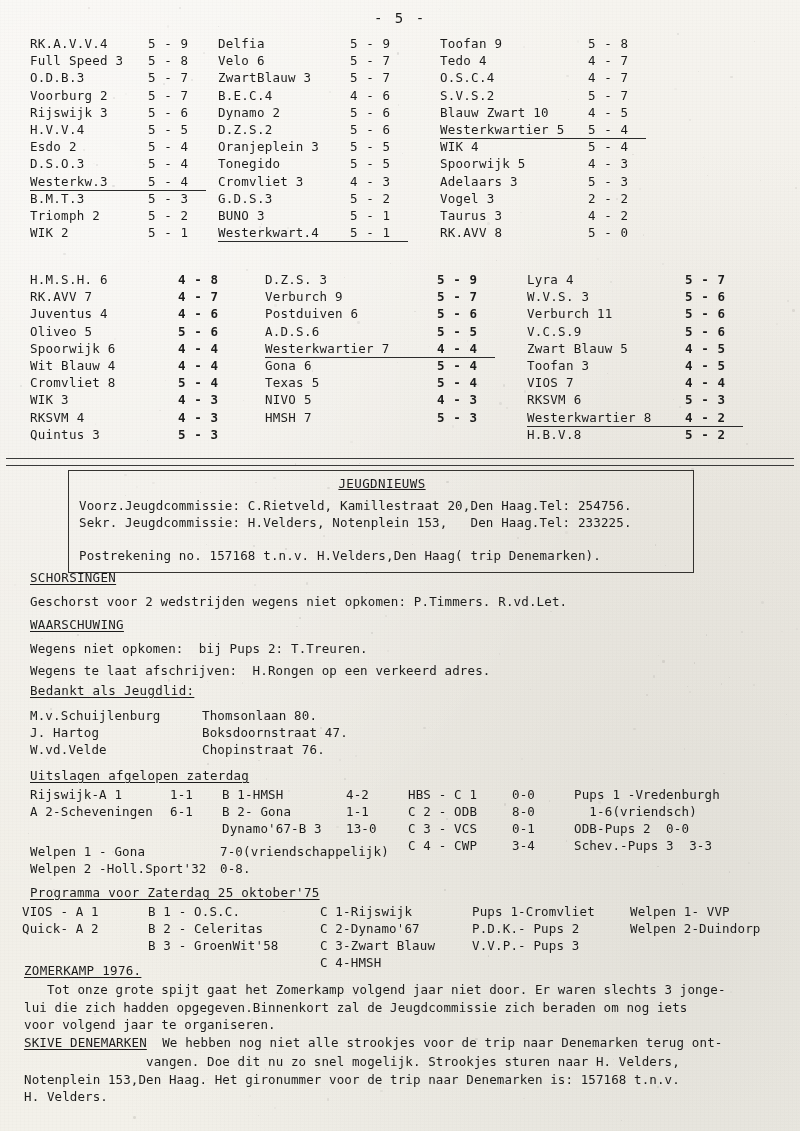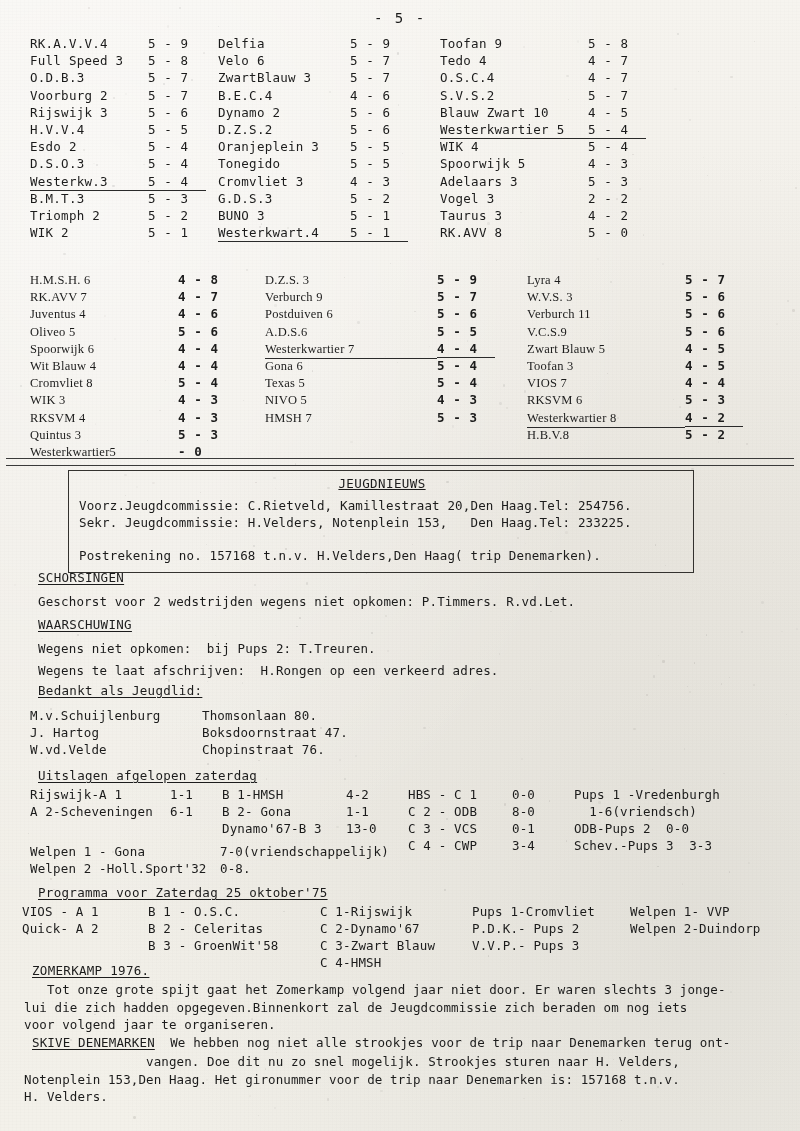--- a/index.html
+++ b/index.html
@@ -84,21 +84,21 @@
   #block1 .team { width: 118px; display: inline-block; }
   #block1 .pts  { width: 58px;  display: inline-block; }
   #block1 .stand-col:nth-child(2) .team { width: 132px; }
   #block1 .stand-col:nth-child(3) .team { width: 148px; }
 
   
   #block2 { top: 272px; left: 30px; }
   #block2 .stand-col:nth-child(1) { width: 235px; }
   #block2 .stand-col:nth-child(2) { width: 262px; }
   #block2 .stand-col:nth-child(3) { width: 250px; }
-  #block2 .team { width: 148px; display: inline-block; font-family: Liberation Serif, serif; }
+  #block2 .team { width: 148px; display: inline-block; }
   #block2 .pts  { width: 58px;  display: inline-block; font-weight: bold; }
   #block2 .stand-col:nth-child(2) .team { width: 172px; }
   #block2 .stand-col:nth-child(3) .team { width: 158px; }
 
   
   .hr-full {
     position: absolute;
     left: 6px; right: 6px;
     height: 0;
     border-top: 1.5px solid #3a3a3a;
@@ -128,21 +128,20 @@
   }
   .news-line.spaced { margin-top: 16px; }
 
   
   .txt {
     position: absolute;
     font-size: 12.5px;
     letter-spacing: .15px;
     white-space: pre;
     line-height: 16px;
-    margin-left: 8px;
   }
   .u { text-decoration: underline; text-underline-offset: 2px; }
   .head { font-size: 12.5px; letter-spacing: .3px; }
 
   
   .grid {
     position: absolute;
     font-size: 12.5px;
     letter-spacing: .15px;
     line-height: 17px;
@@ -357,24 +356,20 @@
           <span class="team">WIK 3</span>
           <span class="pts">4 - 3</span>
         </div>
         <div class="stand-row">
           <span class="team">RKSVM 4</span>
           <span class="pts">4 - 3</span>
         </div>
         <div class="stand-row">
           <span class="team">Quintus 3</span>
           <span class="pts">5 - 3</span>
-        </div>
-        <div class="stand-row">
-          <span class="team">Westerkwartier5</span>
-          <span class="pts">- 0</span>
         </div>
       </div>
     <div class="stand-col" id="b2c2">
         <div class="stand-row">
           <span class="team">D.Z.S. 3</span>
           <span class="pts">5 - 9</span>
         </div>
         <div class="stand-row">
           <span class="team">Verburch 9</span>
           <span class="pts">5 - 7</span>

